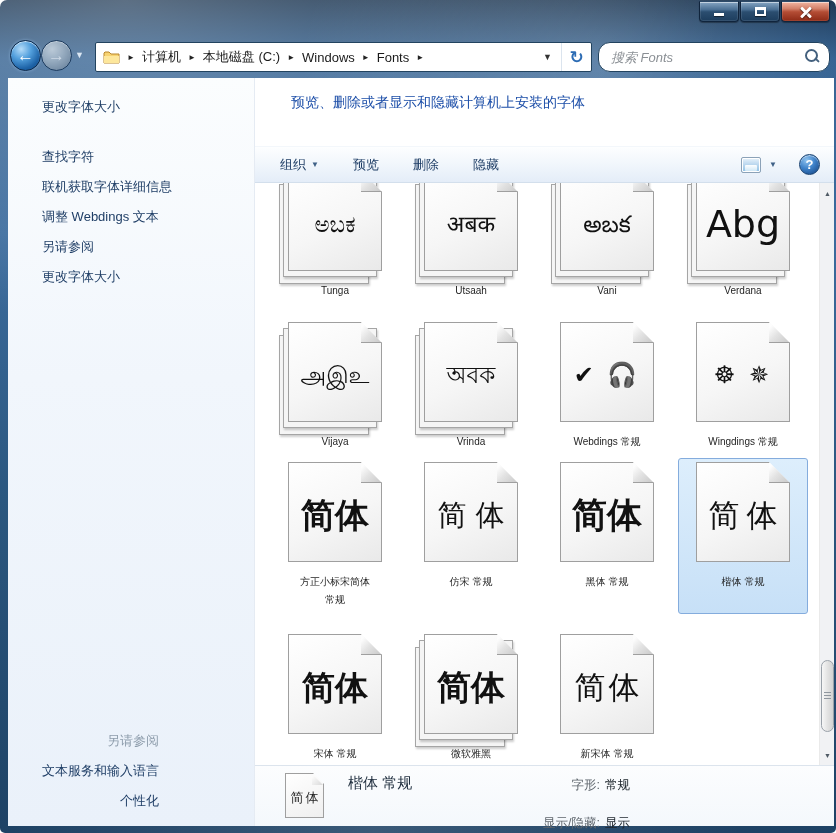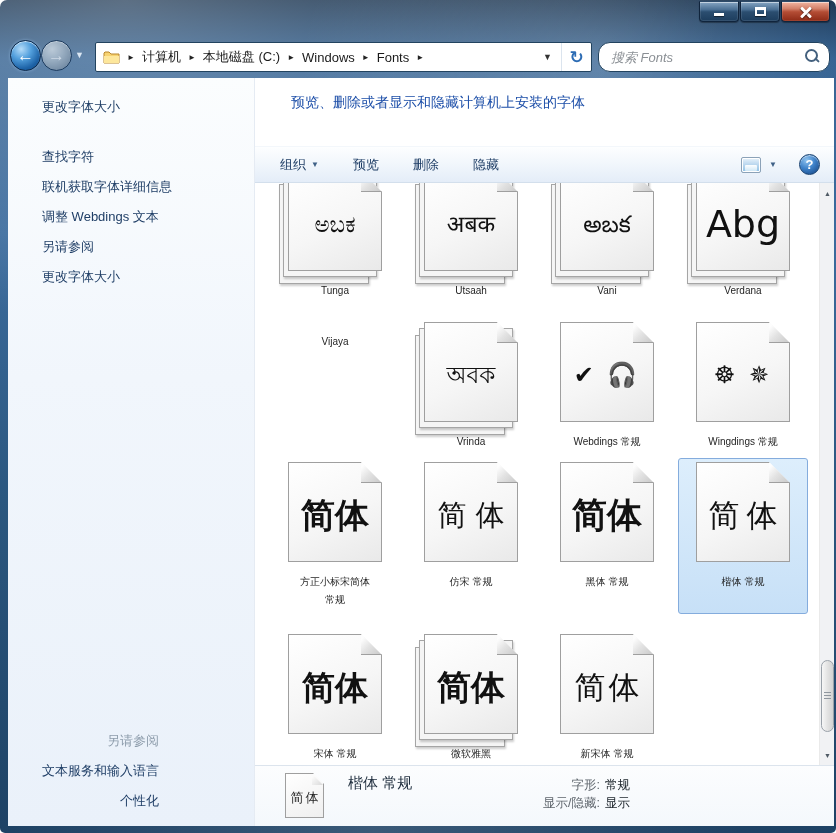--- a/index.html
+++ b/index.html
@@ -163,21 +163,21 @@
   .d-icon{ position:absolute; left:30px; top:7px; width:39px; height:45px;
     background:linear-gradient(155deg,#fff 0%, #efefef 100%); border:1px solid #9f9f9f;
     clip-path:polygon(0 0, calc(100% - 11px) 0, 100% 11px, 100% 100%, 0 100%);
     box-shadow:1px 1px 2px rgba(0,0,0,.2);
     display:flex; align-items:center; justify-content:center; }
   .d-icon .df{ position:absolute; top:0; right:0; width:11px; height:11px;
     background:linear-gradient(135deg,#fbfbfb 15%, #d9d9d9 100%);
     clip-path:polygon(0 0, 0 100%, 100% 100%); }
   .d-icon .dg{ font-family:"DejaVu Serif",serif; font-size:13px; letter-spacing:2px; text-indent:2px; color:#222; padding-top:4px; }
   .d-name{ position:absolute; left:93px; top:8px; font-size:15px; color:#1d2c3c; }
-  .d-props{ position:absolute; left:200px; top:11px; display:grid; grid-template-columns:150px auto; row-gap:1px; font-size:12.5px; }
+  .d-props{ position:absolute; left:200px; top:11px; display:grid; grid-template-columns:150px auto; row-gap:21px; font-size:12.5px; }
   .d-props .pl{ text-align:right; color:#5f666d; padding-right:5px; }
   .d-props .pv{ color:#20282f; }
 </style>
 </head>
 <body>
 
 <div class="window">
 
   <div class="caps">
     <div class="cap minb">
@@ -309,20 +309,28 @@
                 <div class="page">
                   <span class="fglyph g-latin">Abg</span>
                 </div>
                 <span class="fold"></span>
               </div>
               <div class="tile-label">Verdana</div>
             </div>
           </div>
           <div class="font-row row-1">
             <div class="tile">
+              <div class="iconwrap">
+                <div class="backpage bp2"></div>
+                <div class="backpage bp1"></div>
+                <div class="page">
+                  <span class="fglyph g-indic">அஇஉ</span>
+                </div>
+                <span class="fold"></span>
+              </div>
               <div class="tile-label">Vijaya</div>
             </div>
             <div class="tile">
               <div class="iconwrap">
                 <div class="backpage bp2"></div>
                 <div class="backpage bp1"></div>
                 <div class="page">
                   <span class="fglyph g-indic">অবক</span>
                 </div>
                 <span class="fold"></span>

